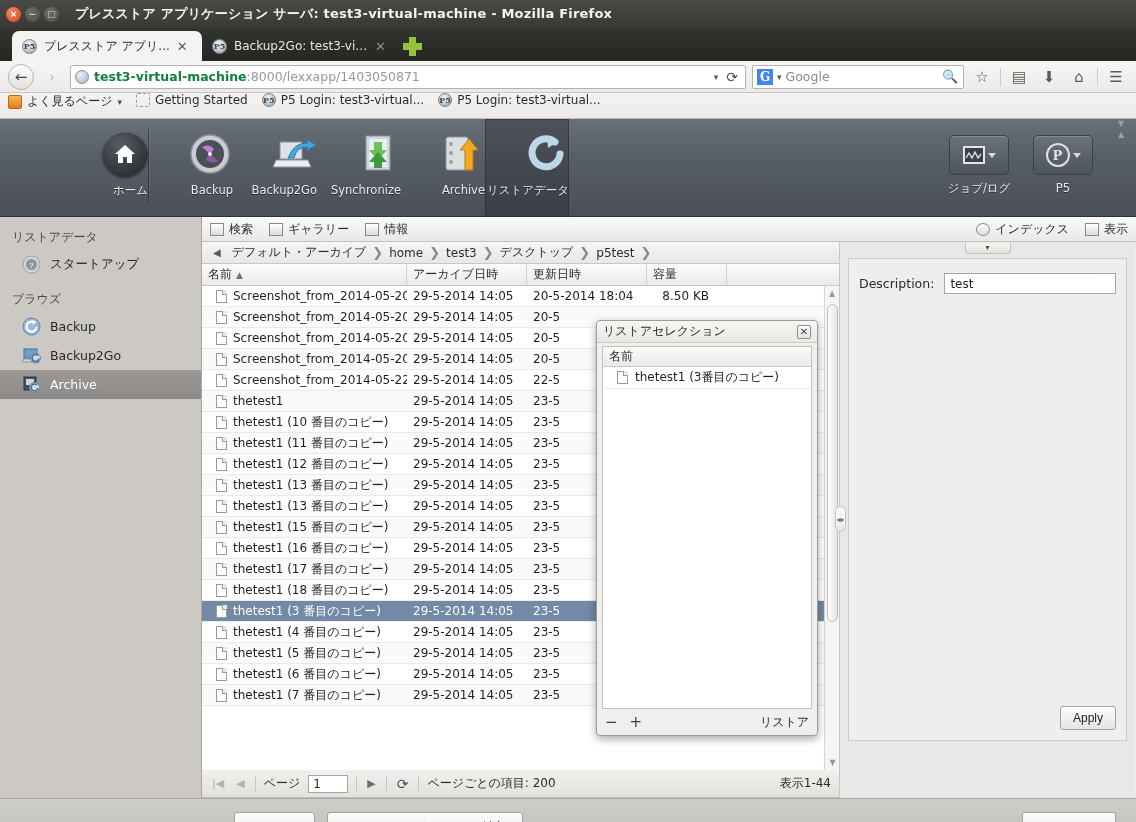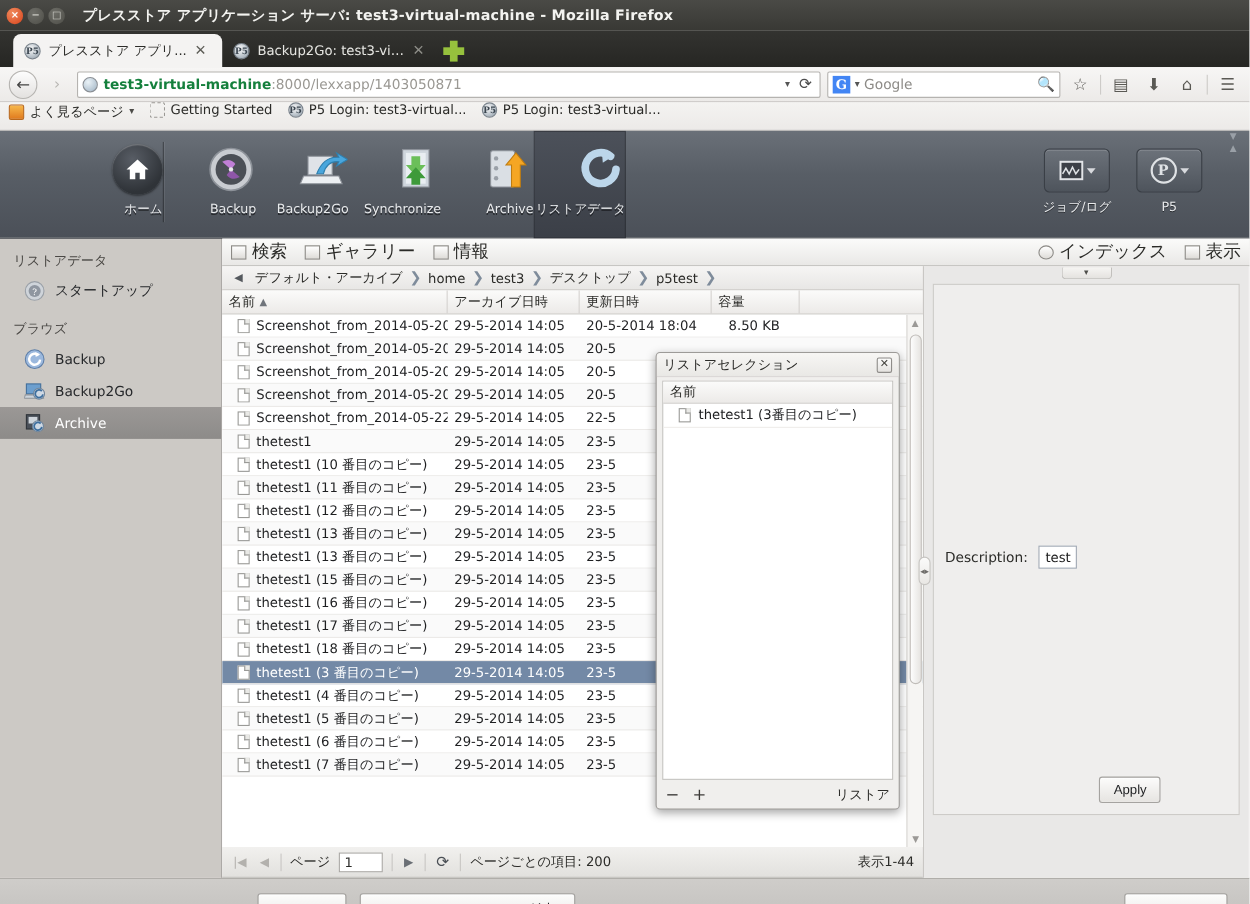--- a/index.html
+++ b/index.html
@@ -102,21 +102,21 @@
   .sidebar { width:202px; background:#ccc9c5; border-right:1px solid #a9a6a2; padding-top:8px; }
   .sb-head { font-size:12px; color:#4a4845; padding:4px 12px; }
   .sb-item { height:29px; display:flex; align-items:center; gap:9px; padding-left:22px; font-size:12.5px; color:#26282b;}
   .sb-item.sel { background:linear-gradient(180deg,#9b9896,#8d8b89); color:#fff; }
   .sb-ico { width:19px;height:19px; flex:none; border-radius:3px; }
 
   .mainarea { flex:1; background:#f0efee; display:flex; flex-direction:column; position:relative; }
   .panes { flex:1; display:flex; }
   .leftpane { width:637px; display:flex; flex-direction:column; border-right:none; }
   .m-toolbar { height:25px; background:linear-gradient(180deg,#fbfbfa,#e9e8e6); border-bottom:1px solid #c3c1be;
-               display:flex; align-items:center; padding:0 8px; gap:16px; font-size:16px; color:#2b2b28;}
+               display:flex; align-items:center; padding:0 8px; gap:16px; font-size:12px; color:#2b2b28;}
   .m-tool { display:flex; align-items:center; gap:5px; }
   .m-ico { width:14px; height:13px; border:1px solid #8c8a86; background:linear-gradient(180deg,#fff,#dedcd8); flex:none;}
   .m-toolbar-right { margin-left:auto; display:flex; gap:16px; }
 
   .breadcrumb { height:22px; background:linear-gradient(180deg,#f6f5f4,#e8e7e5); border-bottom:1px solid #c9c7c4;
                 display:flex; align-items:center; padding:0 6px; font-size:12px; color:#2b2b28; gap:2px;}
   .bc-back { color:#55595e; font-size:10px; padding:0 5px; }
   .bc-item { padding:0 4px; white-space:nowrap;}
   .bc-sep { color:#7f8c9b; font-size:13px; }
 
@@ -157,21 +157,21 @@
   .pg-input { width:40px; height:18px; border:1px solid #a9a7a3; background:#fff; font-size:12px; padding:0 4px;
               display:flex; align-items:center;}
   .pg-sep { width:1px;height:16px;background:#c8c6c3;}
   .pg-right { margin-left:auto; }
 
   .rightpane { width:296px; background:#e9e8e7; display:flex; flex-direction:column; border-left:1px solid #c9c7c4;}
   .rp-tabnub { height:12px; display:flex; align-items:center; justify-content:center; }
   .nub { width:46px; height:11px; background:linear-gradient(180deg,#f6f5f3,#e4e2df); border:1px solid #c2c0bd;
          border-top:none; border-bottom-left-radius:4px;border-bottom-right-radius:4px;
          display:flex;align-items:center;justify-content:center; color:#4e4e4a; font-size:8px;}
-  .rp-box { margin:4px 8px 0 8px; flex:1; background:#efeeed; border:1px solid #cdcbc8; display:flex; flex-direction:row;}
+  .rp-box { margin:4px 8px 0 8px; flex:1; background:#efeeed; border:1px solid #cdcbc8; display:flex; flex-direction:column;}
   .rp-form { padding:14px 10px 0 10px; display:flex; align-items:center; gap:10px; }
   .rp-label { font-size:12.5px; color:#2b2b28; }
   .rp-input { flex:1; height:21px; background:#fff; border:1px solid #9fa7b2; font-size:12px; color:#222;
               display:flex; align-items:center; padding:0 5px;}
   .rp-foot { margin-top:auto; padding:0 10px 10px 10px; display:flex; justify-content:flex-end;}
   .btn { border:1px solid #a5a3a0; border-radius:3px; background:linear-gradient(180deg,#fcfcfb,#e6e4e1);
          font-size:12px; color:#1e1f21; padding:4px 12px; white-space:nowrap;
          box-shadow: inset 0 1px 0 rgba(255,255,255,.8);}
 
   .footerbar { height:57px; background:linear-gradient(180deg,#cfcdca,#bdbbb8); border-top:1px solid #a9a7a4;

